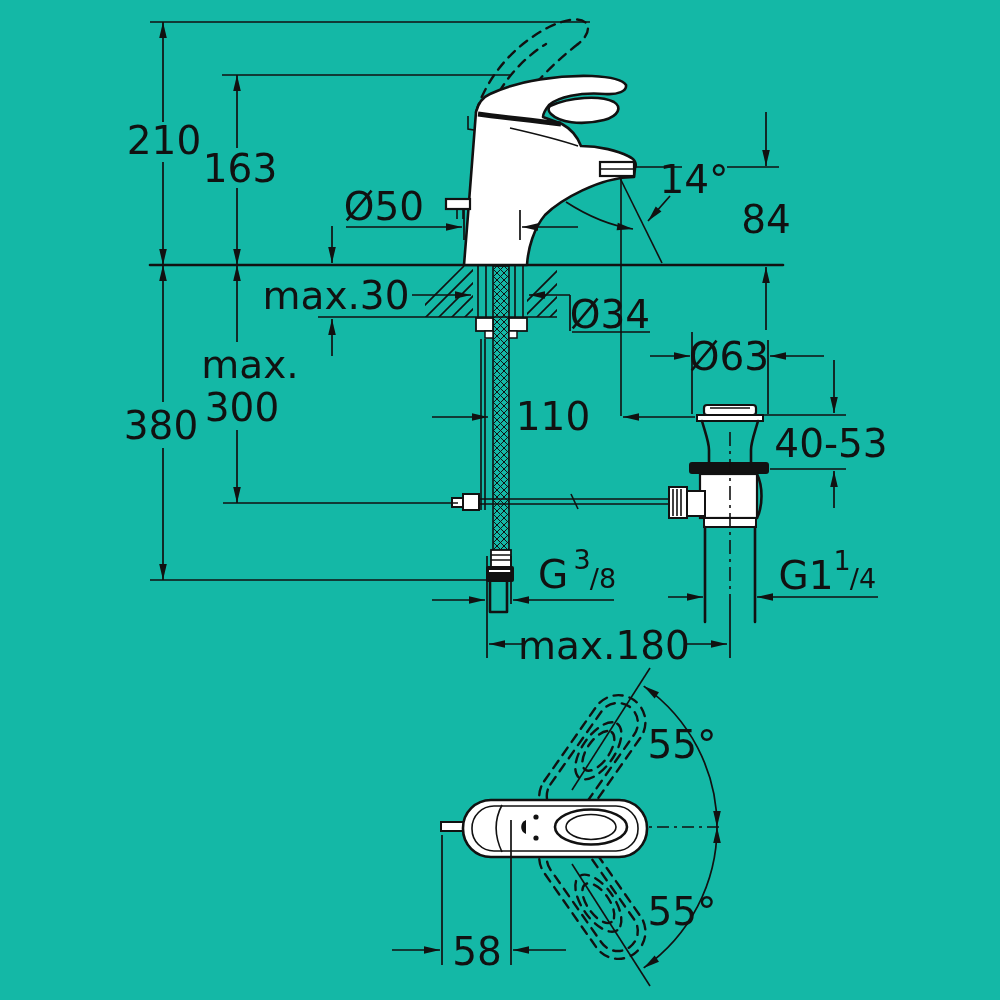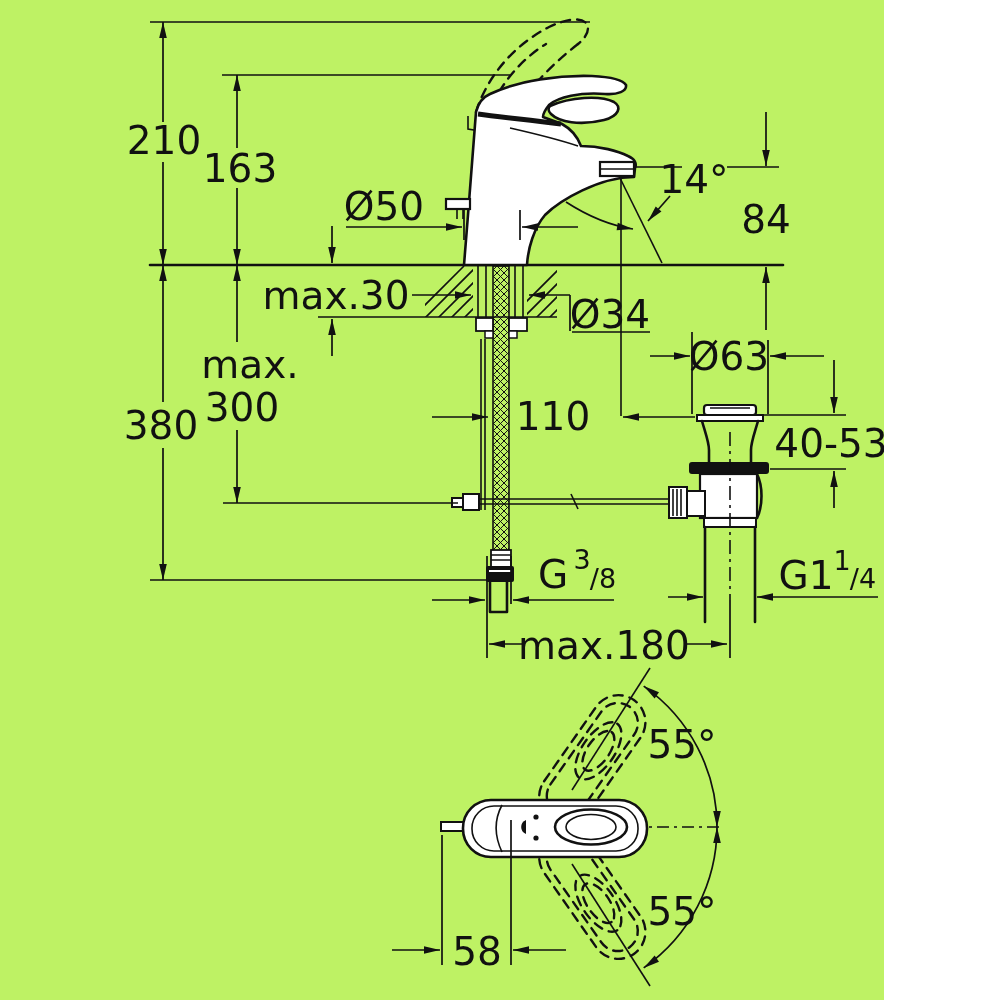--- a/index.html
+++ b/index.html
@@ -1,16 +1,16 @@
 <!DOCTYPE html>
 <html><head>
 <meta charset="utf-8">
 <style>
   html,body{margin:0;padding:0;background:#ffffff;}
-  .stage{position:relative;width:884px;height:1000px;background:#bef264;overflow:hidden;}
+  .stage{position:relative;width:1000px;height:1000px;background:#14b8a6;overflow:hidden;}
   svg{display:block;}
   text{font-family:"DejaVu Sans","Liberation Sans",sans-serif;fill:#111111;}
   .dim{font-size:39px;}
   .sup{font-size:27px;}
   .ln{stroke:#111111;stroke-width:1.7;fill:none;}
   .draw{stroke:#111111;stroke-width:2.6;fill:none;stroke-linecap:round;stroke-linejoin:round;}
   .thin{stroke:#111111;stroke-width:1.6;fill:none;}
   .dash{stroke:#111111;stroke-width:2.4;fill:none;stroke-dasharray:9 7;stroke-linecap:round;}
   .whitefill{fill:#ffffff;}
 </style>

